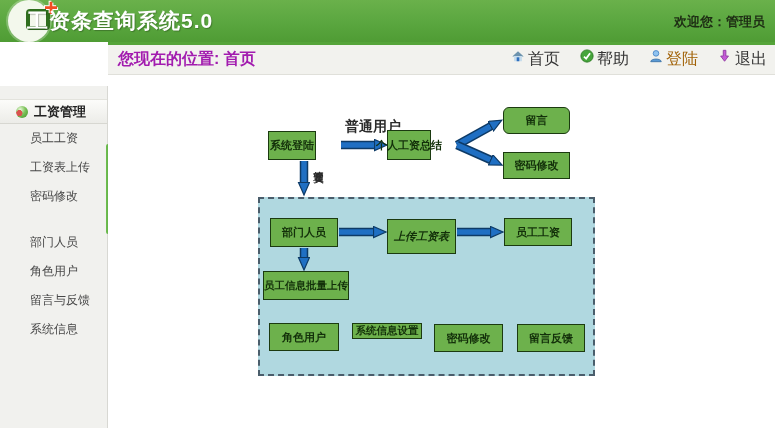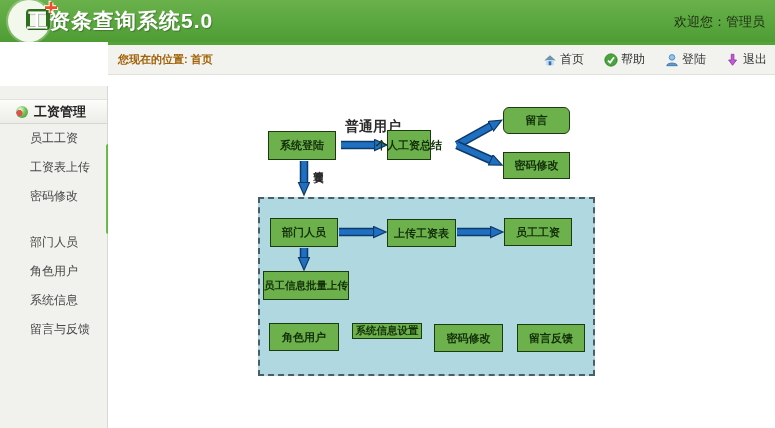--- a/index.html
+++ b/index.html
@@ -11,33 +11,33 @@
   .header { position:absolute; left:0; top:0; width:775px; height:42px;
     background:linear-gradient(180deg,#6ab14b 0%,#5aa63f 55%,#4f9c34 100%); }
   .logo-circle { position:absolute; left:8px; top:0; width:42px; height:42px;
     border-radius:50%; background:#f3f8ec; box-shadow:0 0 0 2px rgba(255,255,255,.25); }
   .logo-square { position:absolute; left:18px; top:9px; width:24px; height:21px;
     border:4px solid #2f6e1e; border-radius:4px; background:#f3f8ec; }
   .logo-plus { position:absolute; left:36px; top:-6px; font-size:24px; font-weight:bold;
     color:#f04e23; text-shadow:1px 1px 0 #fff, -1px -1px 0 #fff; }
   .app-title { position:absolute; left:27px; top:7px; font-size:21px; font-weight:bold;
     color:#fff; letter-spacing:1px; text-shadow:1px 1px 1px rgba(0,0,0,.25); white-space:nowrap; }
-  .welcome { position:absolute; right:10px; top:13px; font-size:13px; font-weight:normal;
+  .welcome { position:absolute; right:10px; top:13px; font-size:13px; font-weight:bold;
     color:#1e2e14; }
 
   
   .toolbar { position:absolute; left:108px; top:42px; width:667px; height:33px;
     background:#f2f2ee; border-top:3px solid #55a439; border-bottom:1px solid #e0e0da;
     display:flex; align-items:center; justify-content:space-between; padding:0 8px 0 10px; }
-  .breadcrumb { font-size:11px; font-weight:bold; color:#a16207; white-space:nowrap;text-align:center; }
+  .breadcrumb { font-size:16px; font-weight:bold; color:#a21caf; white-space:nowrap;text-align:center; }
   .toolbar-links { display:flex; align-items:center; gap:20px; }
-  .tlink { display:flex; align-items:center; gap:3px; font-size:12px; color:#333;
+  .tlink { display:flex; align-items:flex-start; gap:3px; font-size:16px; color:#333;
     cursor:pointer; white-space:nowrap; }
   .tlink svg { display:block; }
-  .tlink.disabled { color:#404040; }
+  .tlink.disabled { color:#a16207; }
 
   
   .sidebar { position:absolute; left:0; top:42px; width:108px; height:386px;
     background:#f1f1ee; border-right:1px solid #d8d8d3; padding-top:13px;margin-top:44px; }
   .side-section-header { height:25px; display:flex; align-items:center; gap:6px;
     padding-left:16px; background:linear-gradient(180deg,#fcfcfa,#ececе8);
     background:linear-gradient(180deg,#fcfcfa,#ecece8);
     border-top:1px solid #e3e3dd; border-bottom:1px solid #d7d7d1;
     font-size:13px; font-weight:bold; color:#222; cursor:pointer; }
   .orb { width:12px; height:12px; border-radius:50%; flex:0 0 12px;
@@ -130,22 +130,22 @@
     <div class="side-section-header">
       <span class="orb"></span>
       <span>工资管理</span>
     </div>
     <div class="side-item">员工工资</div>
     <div class="side-item">工资表上传</div>
     <div class="side-item">密码修改</div>
     <div class="side-gap"></div>
     <div class="side-item">部门人员</div>
     <div class="side-item">角色用户</div>
+    <div class="side-item">留言与反馈</div>
     <div class="side-item">系统信息</div>
-    <div class="side-item">留言与反馈</div>
   </div>
 
   <div class="collapse-handle">
     <div class="collapse-arrow"></div>
   </div>
 
   <div class="content">
 
     <div class="admin-container"></div>
 
@@ -174,27 +174,27 @@
       <line x1="349" y1="157" x2="385" y2="157" stroke="#0d3a66" stroke-width="8.5"></line>
       <line x1="349" y1="157" x2="385" y2="157" stroke="#1f6fc3" stroke-width="5.5" marker-end="url(#ah)"></line>
 
       <line x1="196" y1="173" x2="196" y2="185" stroke="#0d3a66" stroke-width="8.5"></line>
       <line x1="196" y1="173" x2="196" y2="185" stroke="#1f6fc3" stroke-width="5.5" marker-end="url(#ah)"></line>
     </svg>
 
     <div class="edge-label-h" style="left:237px; top:43px;">普通用户</div>
     <div class="edge-label-v" style="left:203px; top:88px;">管理员</div>
 
-    <div class="node" style="left:160px; top:56px; width:68px; height:29px;">系统登陆</div>
+    <div class="node" style="left:160px; top:56px; width:48px; height:29px;">系统登陆</div>
     <div class="node" style="left:279px; top:55px; width:44px; height:30px;">个人工资总结</div>
     <div class="node" style="left:395px; top:32px; width:67px; height:27px;border-radius:6px;">留言</div>
     <div class="node" style="left:395px; top:77px; width:67px; height:27px;">密码修改</div>
 
     <div class="node" style="left:162px; top:143px; width:68px; height:29px;">部门人员</div>
-    <div class="node" style="left:279px; top:144px; width:69px; height:28px;">上传工资表</div>
+    <div class="node" style="left:279px; top:144px; width:69px; height:35px;font-style:italic;">上传工资表</div>
     <div class="node" style="left:396px; top:143px; width:68px; height:28px;">员工工资</div>
     <div class="node small-text" style="left:155px; top:196px; width:86px; height:29px;">员工信息批量上传</div>
 
     <div class="node" style="left:161px; top:248px; width:70px; height:28px;">角色用户</div>
     <div class="node small-text" style="left:244px; top:248px; width:70px; height:16px;">系统信息设置</div>
     <div class="node" style="left:326px; top:249px; width:69px; height:28px;">密码修改</div>
     <div class="node" style="left:409px; top:249px; width:68px; height:28px;">留言反馈</div>
   </div>
 
 </div>

